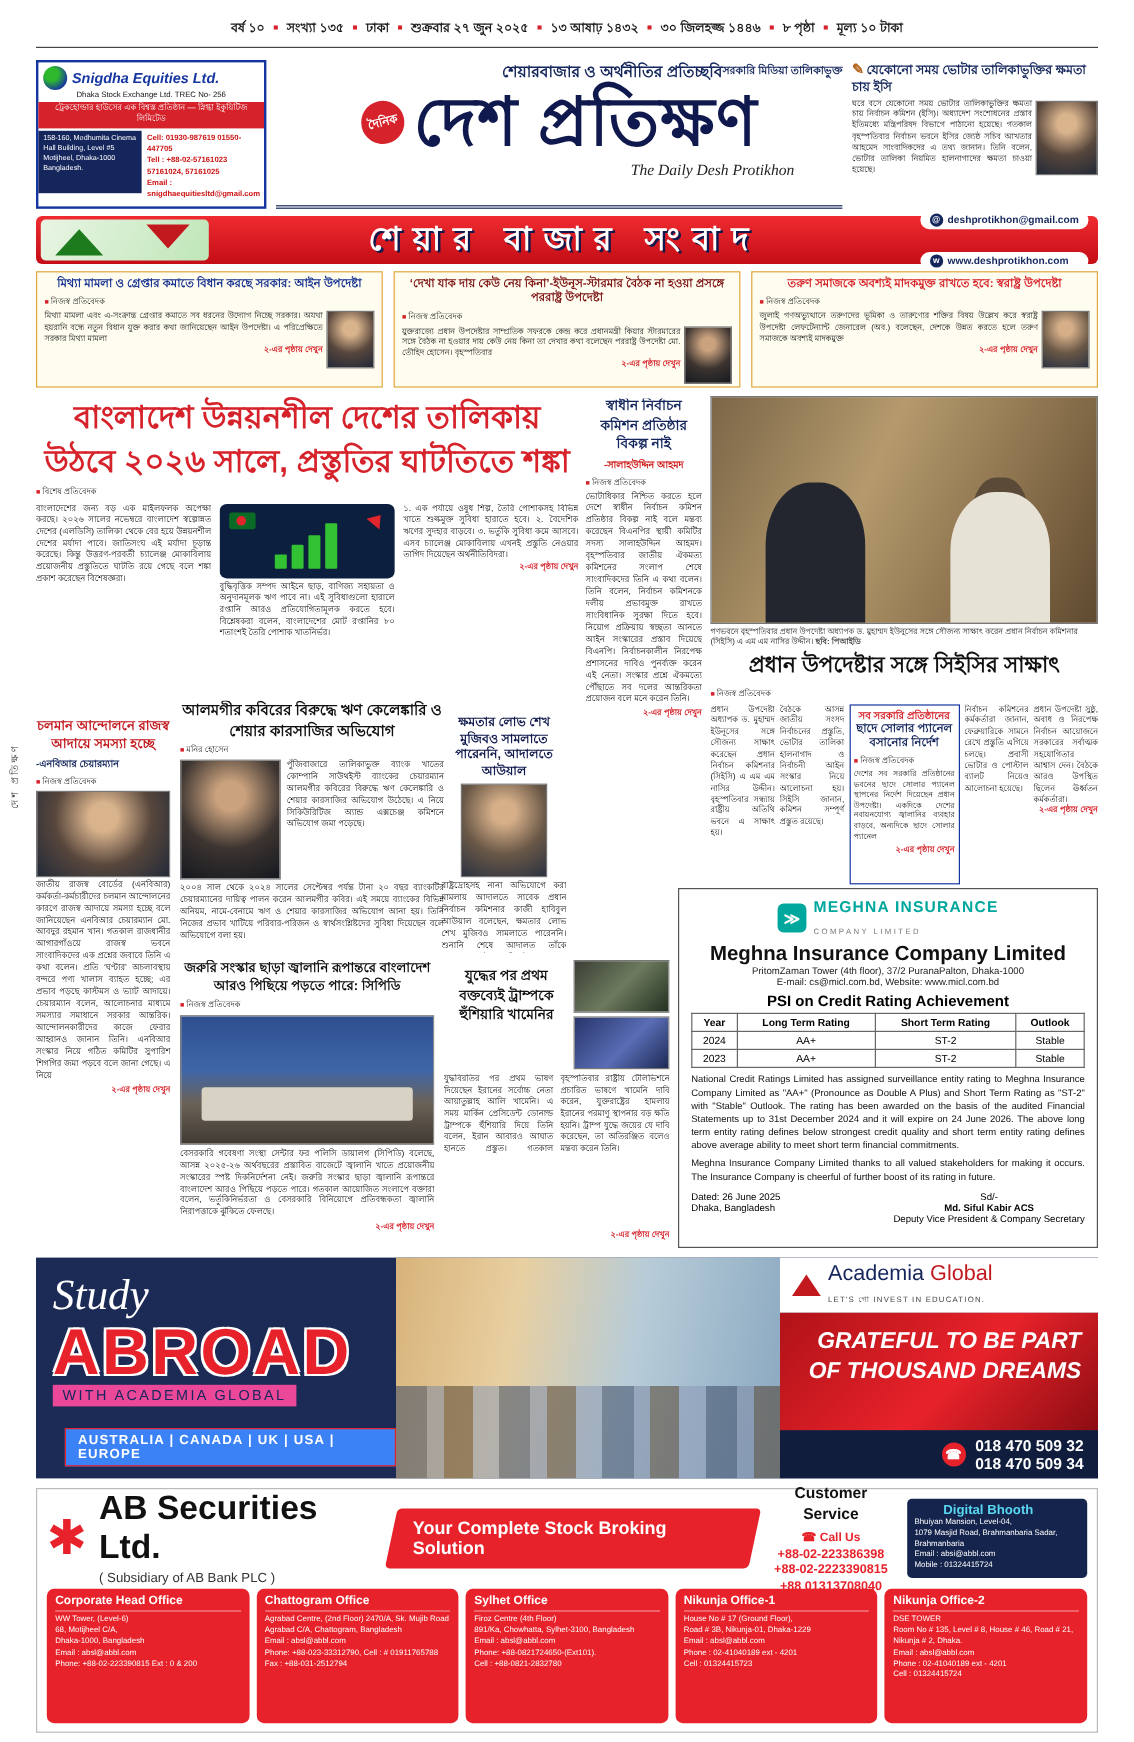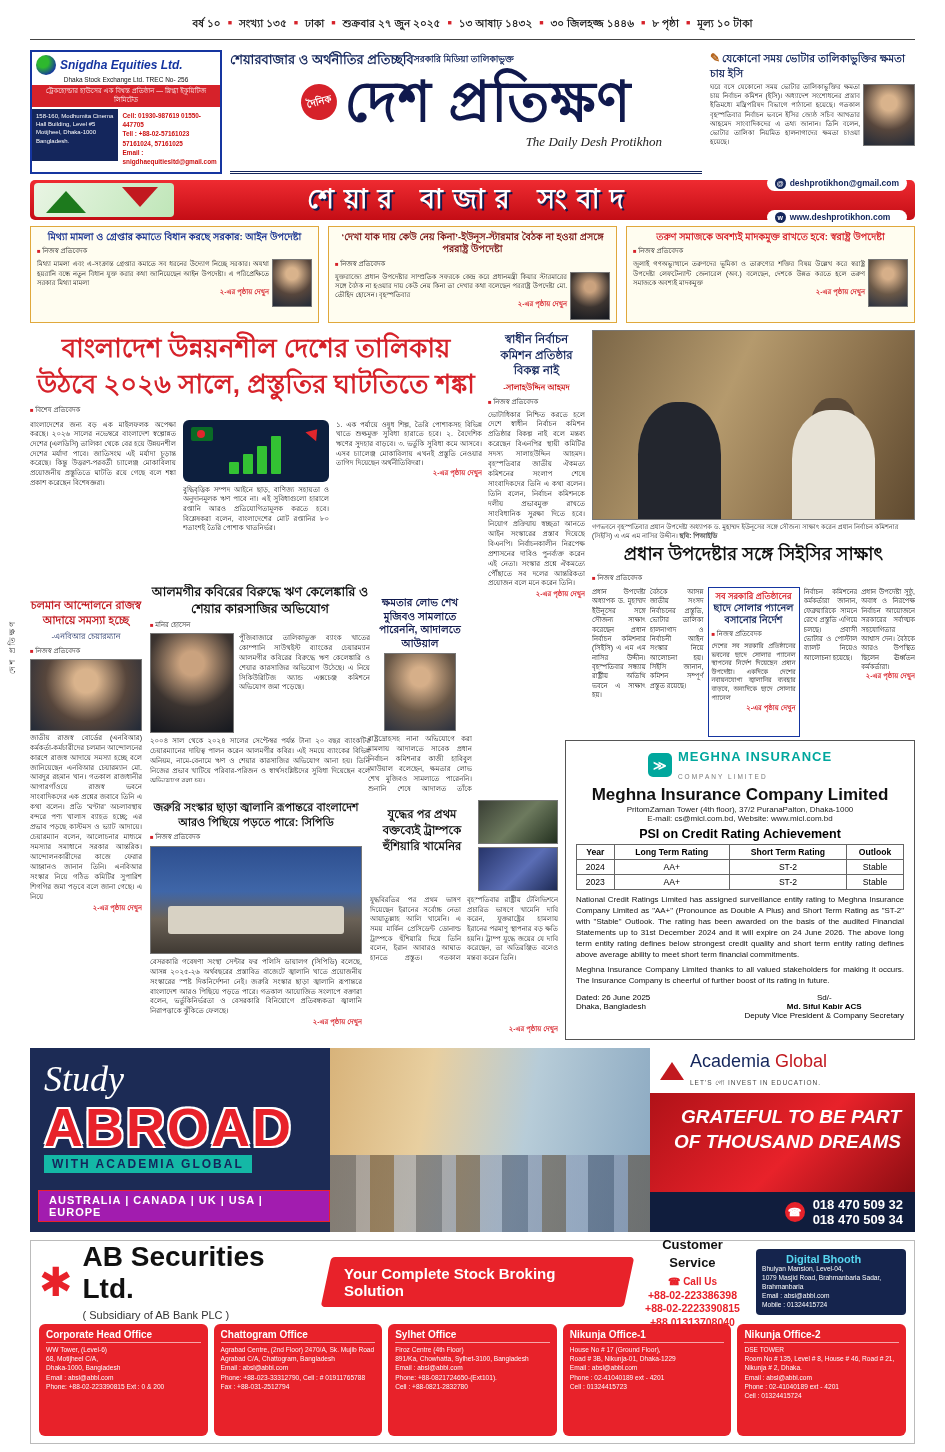--- a/index.html
+++ b/index.html
@@ -18,21 +18,21 @@
   .sn-row { display:flex; align-items:center; gap:4px; padding:3px 4px 1px 4px; }
   .sn-logo { width:20px; height:20px; border-radius:50%; background:radial-gradient(circle at 35% 35%, #2eb82e 30%, #1535a0 75%); flex:0 0 auto; }
   .sn-name { color:#1535a0; font-weight:bold; font-size:12px; font-style:italic; }
   .sn-trec { text-align:center; font-size:6.5px; color:#111; }
   .sn-bn { background:#d6222a; color:#fff; text-align:center; font-size:6.8px; padding:2px 3px; margin-top:2px; line-height:1.3; }
   .sn-bottom { display:flex; margin-top:2px; height:52px; }
   .sn-addr { width:46%; background:#14265c; color:#fff; font-size:6px; padding:3px 4px; line-height:1.4; }
   .sn-contacts { width:54%; padding:2px 4px; color:#c11; font-weight:bold; font-size:6.4px; line-height:1.45; }
 
   .masthead { position:absolute; left:230px; top:50px; width:472px; height:124px; border-bottom:3px double #14265c; }
-  .mh-toprow { display:flex; justify-content:flex-start; align-items:flex-start; }
+  .mh-toprow { display:flex; justify-content:flex-end; align-items:flex-start; }
   .mh-tagline { font-size:13px; font-weight:bold; color:#14265c; }
   .mh-gov { font-size:9px; font-weight:bold; color:#14265c; text-align:right; padding-top:2px; }
   .mh-titlerow { display:flex; align-items:center; justify-content:center; gap:8px; margin-top:2px; }
   .daily-badge { width:36px; height:36px; border-radius:50%; background:#d6222a; color:#fff; display:flex;
     align-items:center; justify-content:center; font-size:10px; font-weight:bold; transform:rotate(-14deg); flex:0 0 auto; }
   .mh-title { font-size:56px; font-weight:800; color:#10194d; letter-spacing:1px; line-height:1.05; }
   .mh-sub { text-align:right; font-family:"Liberation Serif", serif; font-style:italic; font-size:13px; color:#222; padding:2px 40px 2px 0; }
 
   .ecbox { position:absolute; left:710px; top:50px; width:205px; height:124px; font-size:6.8px; }
   .ecbox-title { font-size:10.5px; font-weight:bold; color:#14265c; line-height:1.35; margin-bottom:2px; }
@@ -102,21 +102,21 @@
   .cec-cols { display:flex; gap:4px; margin-top:3px; height:150px; }
   .cec-col { flex:1 1 0; font-size:6.8px; line-height:1.38; color:#111; overflow:hidden; }
   .solar { flex:0 0 92px; border:1.5px solid #1535a0; padding:3px; overflow:hidden; background:#fff; }
   .solar-t1 { color:#d6222a; font-weight:bold; font-size:8.4px; text-align:center; line-height:1.3; }
   .solar-t2 { color:#14265c; font-weight:800; font-size:9.6px; text-align:center; line-height:1.25; margin-bottom:2px; }
   .solar .smallbody { font-size:6.4px; }
 
   
   .nbr { position:absolute; left:30px; top:598px; width:112px; height:444px; }
   .nbr-t { color:#c2191f; font-weight:800; font-size:11px; text-align:center; line-height:1.35; }
-  .nbr-attrib { color:#14265c; font-weight:normal; font-size:8px; text-align:center; margin:2px 0; }
+  .nbr-attrib { color:#14265c; font-weight:bold; font-size:8px; margin:2px 0; }
   .nbr-photo { width:112px; height:72px; margin:2px 0; }
   .ph-man1 { background:radial-gradient(circle at 50% 30%, #d9b38c 16%, #57463c 55%, #222a38 100%); }
 
   
   .alam { position:absolute; left:150px; top:584px; width:220px; height:198px; }
   .alam-t { color:#111; font-weight:800; font-size:12.5px; text-align:center; line-height:1.35; }
   .alam-row { display:flex; gap:5px; margin-top:2px; }
   .alam-photo { flex:0 0 84px; height:100px; }
   .ph-man2 { background:radial-gradient(circle at 50% 30%, #caa27e 15%, #3c3430 55%, #15181f 100%); }
   .alam-row .colbody { flex:1; }
@@ -162,23 +162,23 @@
   .ph-khamenei { background:linear-gradient(135deg,#3a3f35 0%,#6d7a5e 50%,#23301f 100%); }
   .ph-trump { background:linear-gradient(135deg,#27356b,#5a6db5 55%,#1d2a55); }
   .kham-body { margin-top:4px; column-count:2; column-gap:6px; font-size:6.9px; line-height:1.4; color:#111; height:128px; overflow:hidden; }
 
   
   .study { position:absolute; left:30px; top:1048px; width:885px; height:184px; background:#1c2b55; display:flex; overflow:hidden; }
   .st-left { flex:0 0 300px; padding:10px 14px; position:relative; }
   .st-script { font-family:"Liberation Serif", serif; font-style:italic; color:#fff; font-size:36px; }
   .st-abroad { color:#e8222a; font-weight:900; font-size:54px; letter-spacing:2px; line-height:1;
     text-shadow:-2px -2px 0 #fff, 2px -2px 0 #fff, -2px 2px 0 #fff, 2px 2px 0 #fff; }
-  .st-with { background:#14b8a6; color:#14265c; font-weight:bold; font-size:12px; letter-spacing:2px;
+  .st-with { background:#ec4899; color:#14265c; font-weight:normal; font-size:12px; letter-spacing:2px;
     padding:2px 8px; display:inline-block; margin-top:0; }
-  .st-countries { position:absolute; left:8px; bottom:10px; background:#a21caf; border:1px solid #e8222a;
+  .st-countries { position:absolute; left:24px; bottom:10px; background:#3b82f6; border:1px solid #e8222a;
     color:#fff; font-weight:bold; font-size:11px; padding:3px 10px; letter-spacing:1px; }
   .st-photo { flex:1; border-left:2px solid #0e1a38; border-right:2px solid #0e1a38; }
   .ph-students { background:linear-gradient(100deg,#d8b37a 0%,#e8cfa0 30%,#b7ccd8 60%,#89a7c0 100%); border:none; }
   .ph-students::before { content:""; position:absolute; left:0; bottom:0; width:100%; height:42%;
     background:repeating-linear-gradient(90deg,#3b4a66 0 26px,#7e8aa5 26px 40px,#54422f 40px 64px,#8a99b5 64px 86px); opacity:.55; }
   .st-right { flex:0 0 265px; display:flex; flex-direction:column; }
   .st-logo-area { background:#fff; padding:4px 10px; display:flex; align-items:center; gap:6px; }
   .mountain-ico { width:0; height:0; border-left:12px solid transparent; border-right:12px solid transparent;
     border-bottom:18px solid #c2191f; }
   .st-brand { color:#14265c; font-weight:400; font-size:18px; line-height:1; }

